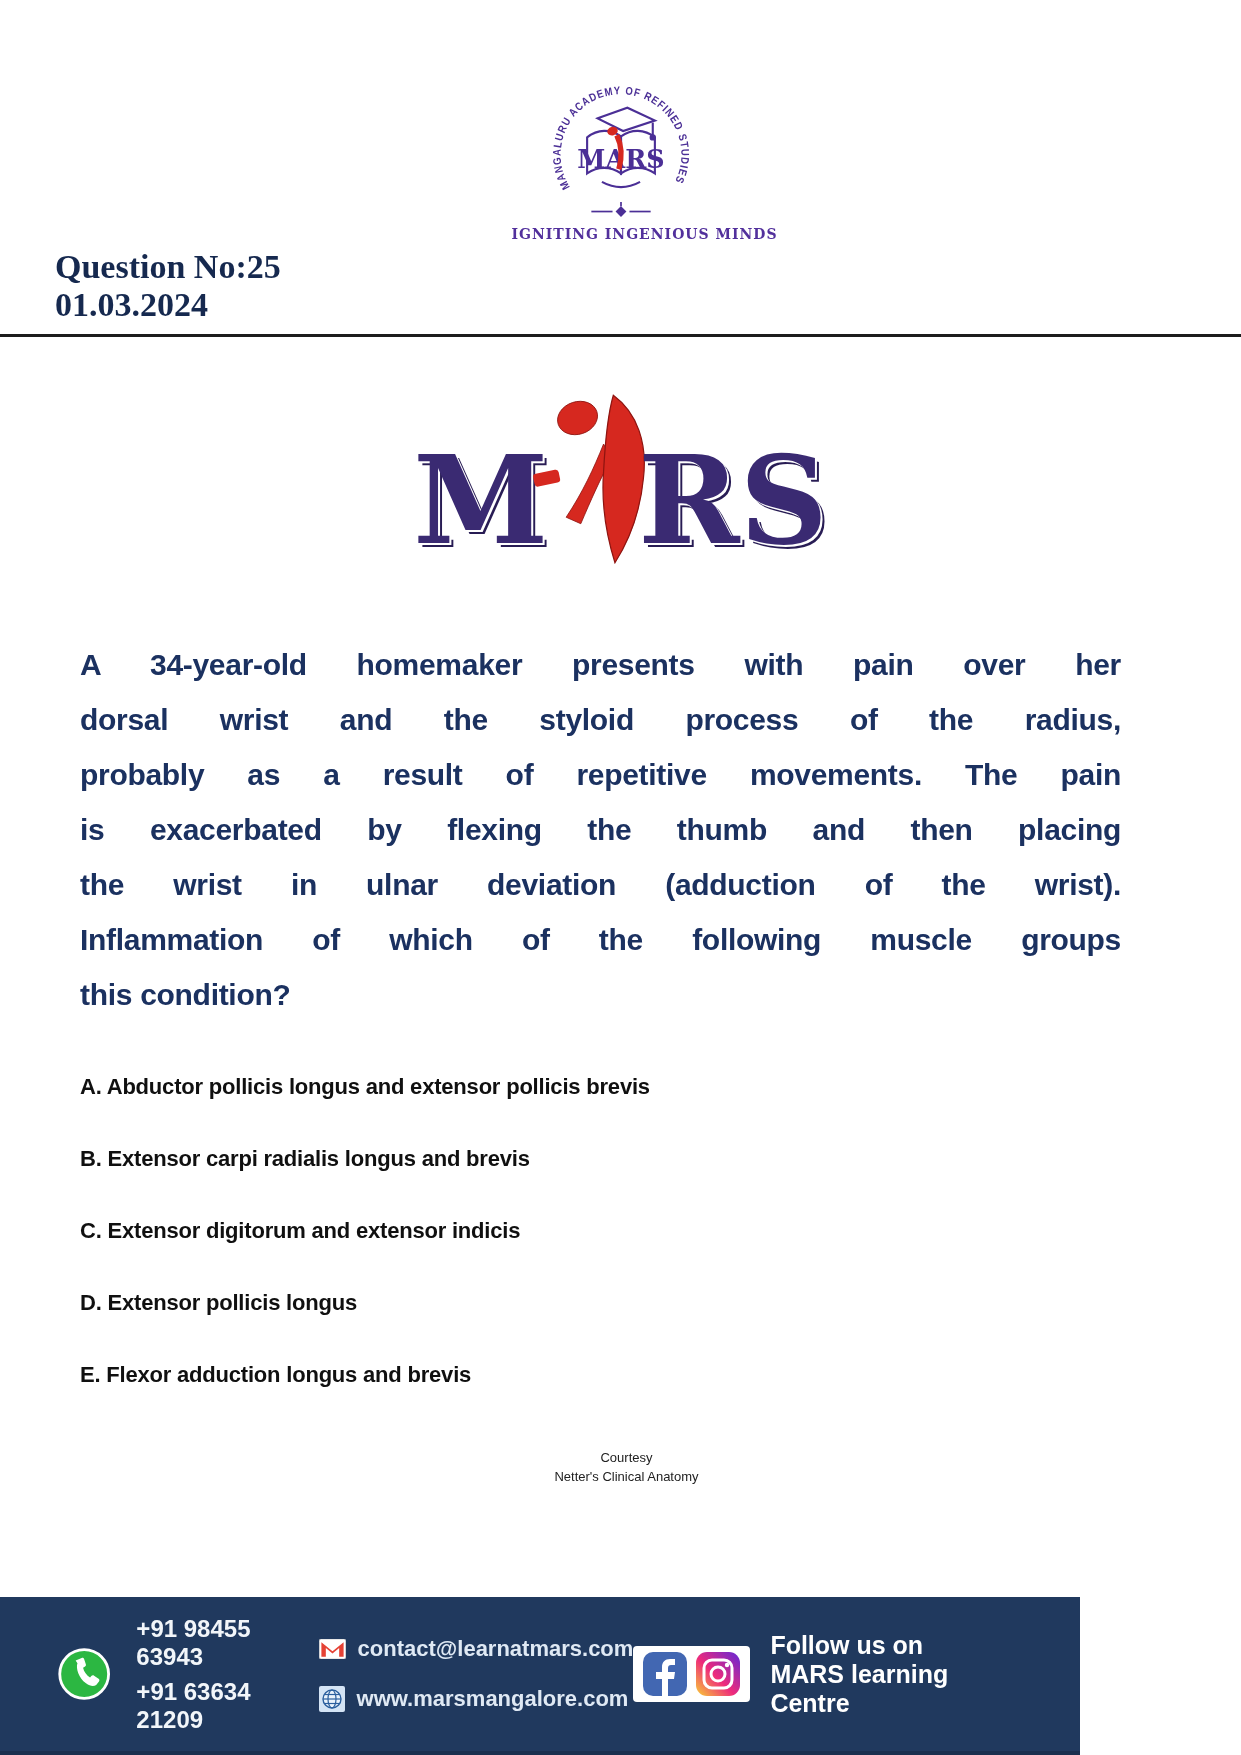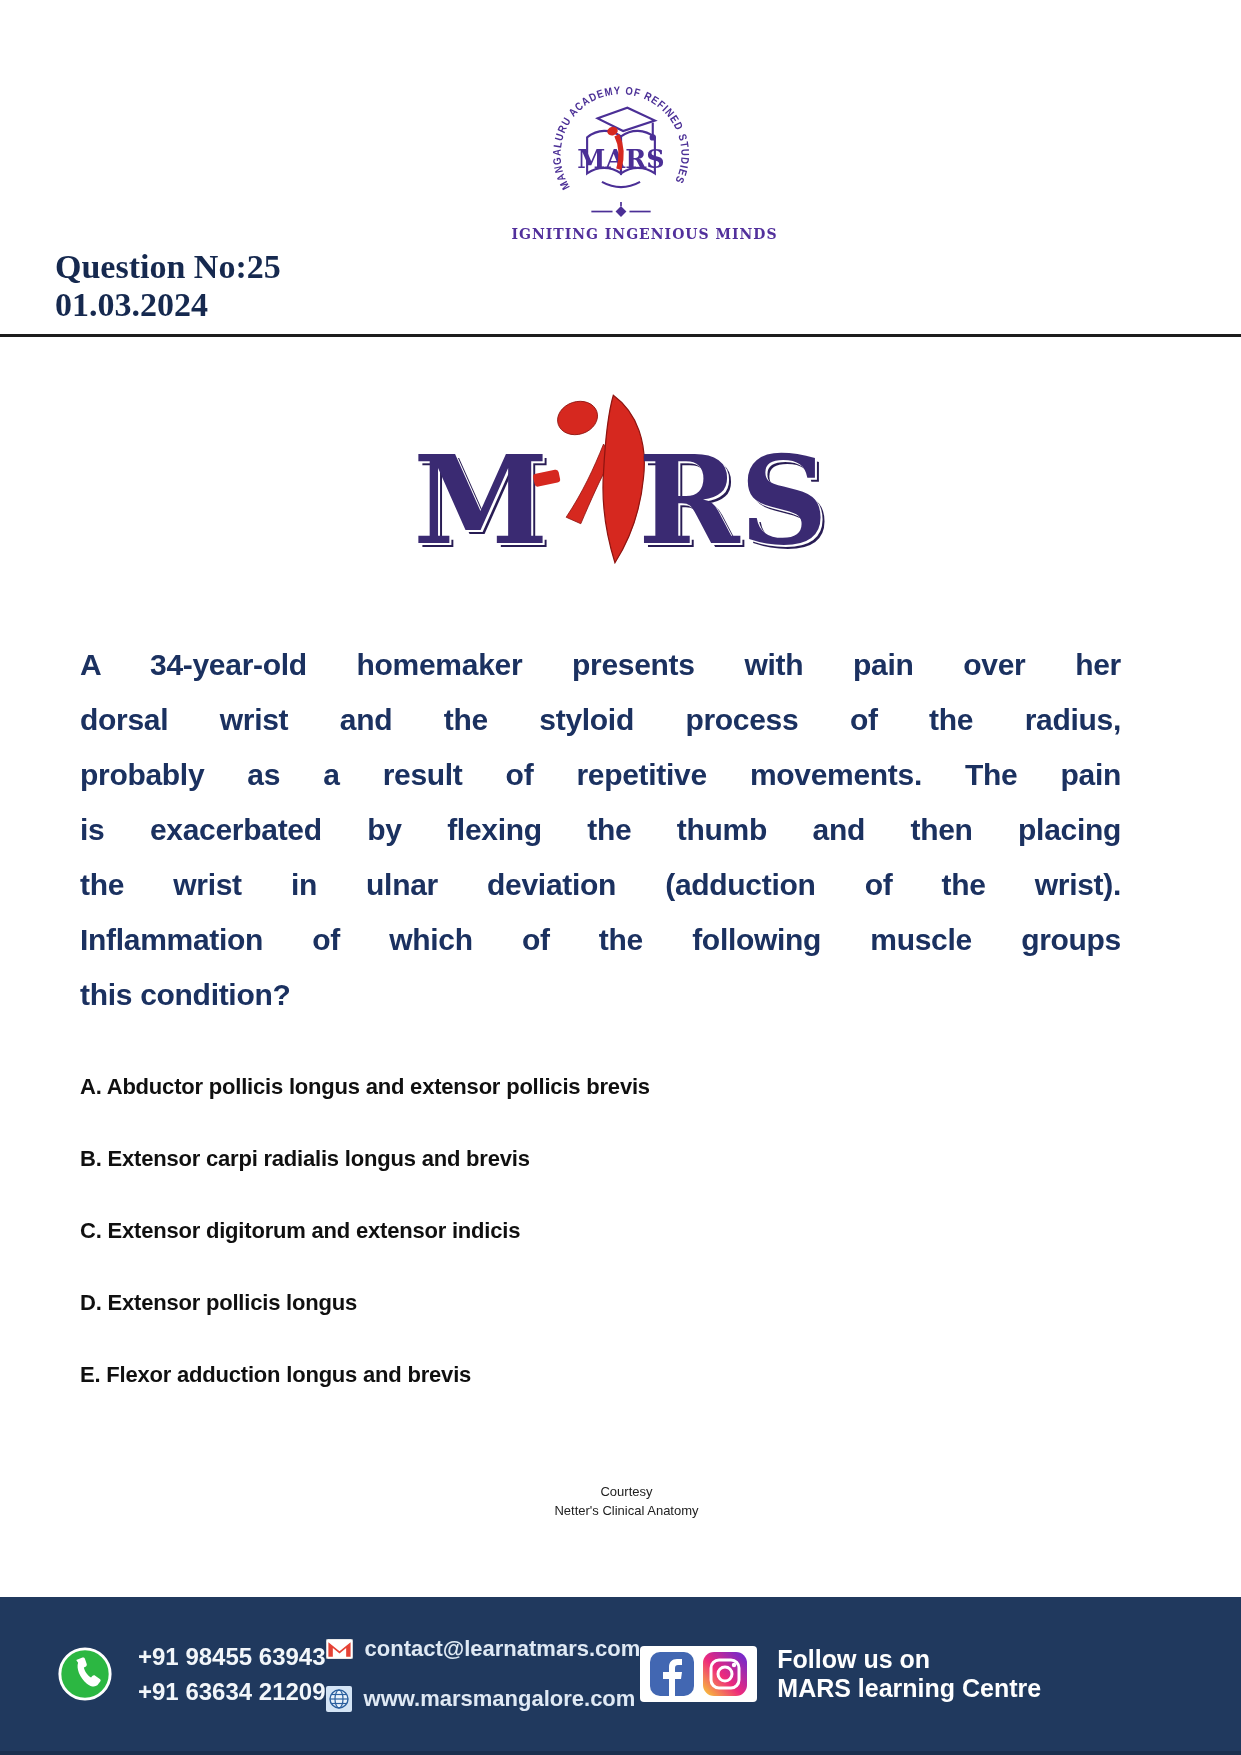--- a/index.html
+++ b/index.html
@@ -48,29 +48,29 @@
   .qline{text-align:justify;text-align-last:justify;}
   .qline.last{text-align-last:left;}
   
   .options{margin:46px 88px 0 80px;}
   .option{
     font-weight:bold;font-size:22px;line-height:38px;
     color:#101010;letter-spacing:-0.2px;margin-bottom:34px;
   }
   
   .courtesy{
-    margin-top:88px;text-align:center;
+    margin-top:54px;text-align:center;
     font-size:13px;line-height:19px;color:#222222;padding-left:12px;
   }
   
   .footer{
-    position:absolute;left:0;bottom:0;width:1241px;height:158px;
+    position:absolute;left:0;bottom:0;width:1080px;height:158px;
     background:#20395e;border-bottom:4px solid #1a2f4e;
     box-sizing:border-box;
-    display:flex;align-items:center;
+    display:flex;align-items:center;justify-content:space-between;
     padding:0 56px;
   }
   .fgroup{display:flex;align-items:center;}
   .phones{display:flex;flex-direction:column;gap:7px;margin-left:24px;}
   .phone{font-weight:bold;font-size:24px;color:#f2f6fa;}
   .contacts{display:flex;flex-direction:column;gap:24px;font-weight:bold;}
   .contact-row{display:flex;align-items:center;gap:12px;}
   .contact-text{font-size:22px;color:#dfe9f4;}
   .social-box{
     background:#ffffff;border-radius:4px;padding:6px 10px;

